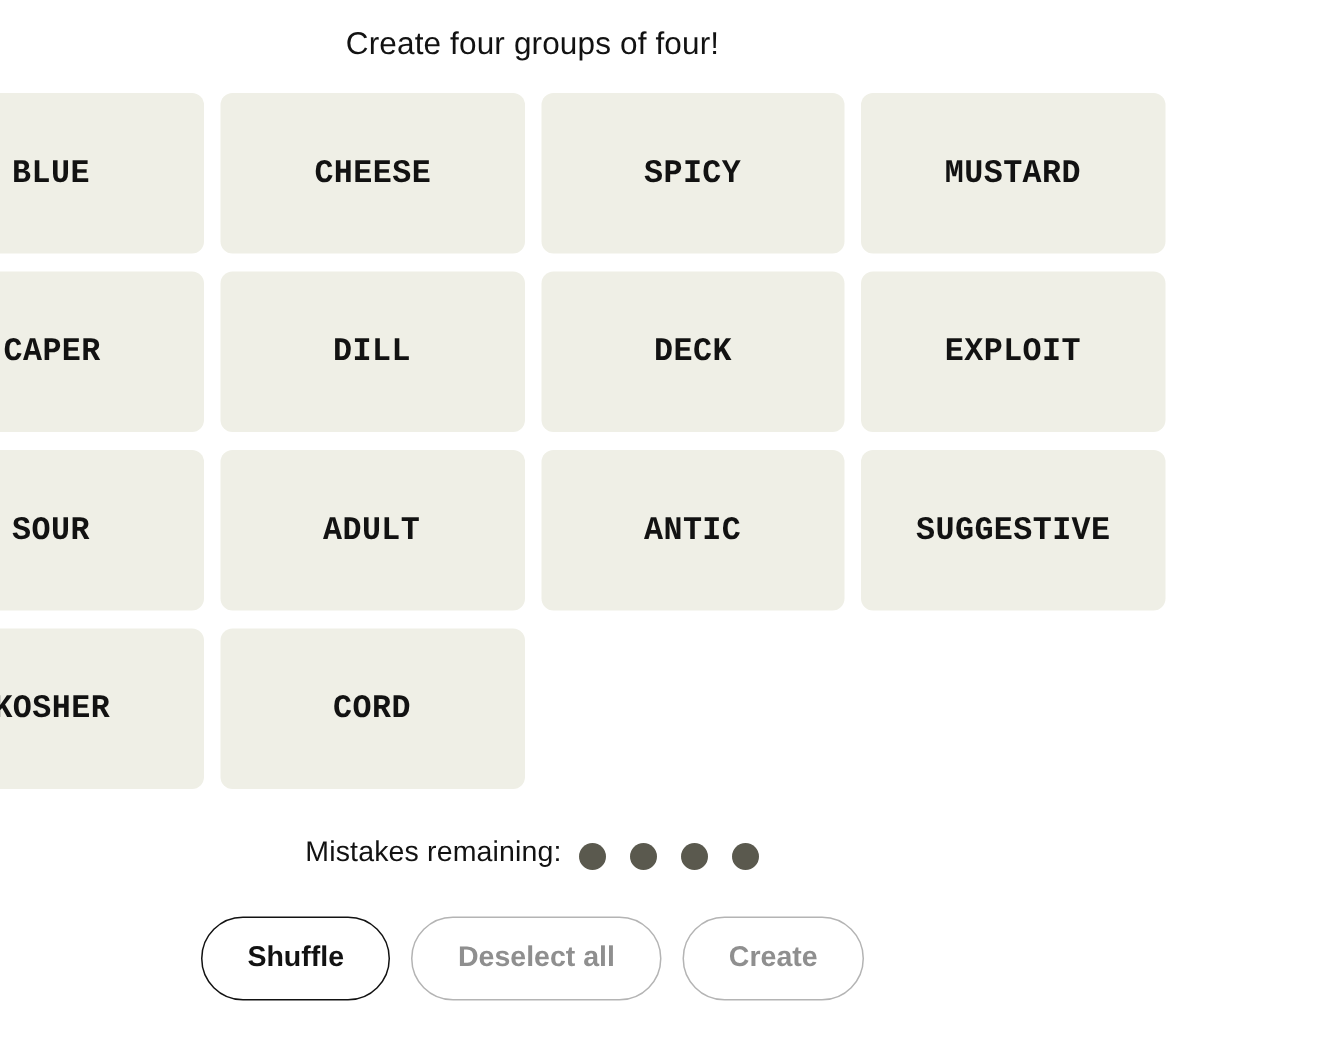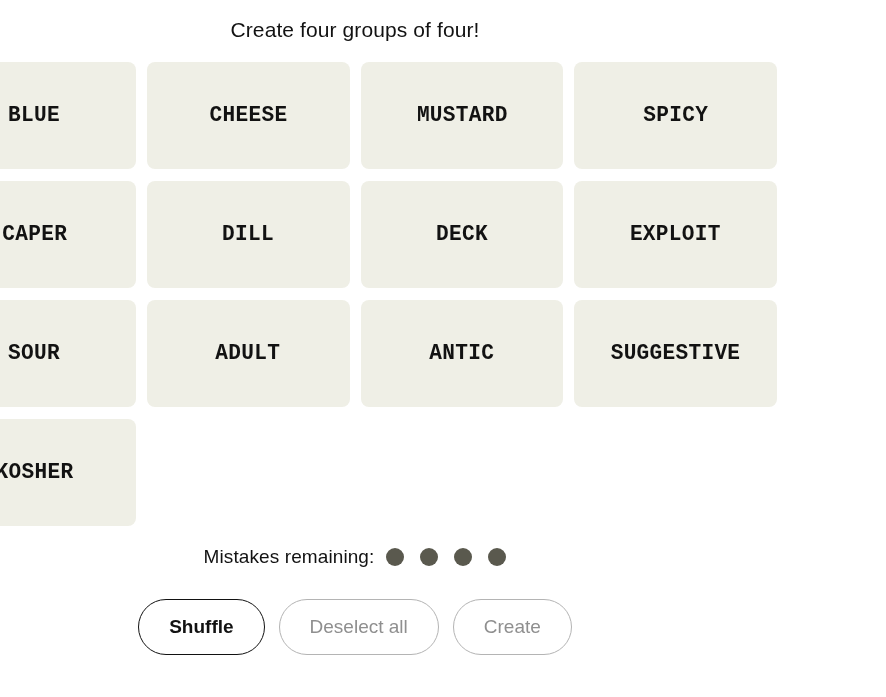--- a/index.html
+++ b/index.html
@@ -58,23 +58,23 @@
     font-weight: bold;
     color: #121212;
     letter-spacing: 0.3px;
     text-align: center;
     line-height: 1;
     transform: scaleX(0.96);
   }
 
   
   .mistakes-row {
-    margin-top: 20px;
+    margin-top: 32px;
     display: flex;
-    align-items: center;
+    align-items: flex-end;
     justify-content: center;
     gap: 12px;
   }
   .mistakes-label {
     font-size: 19px;
     color: #121212;
     font-weight: 400;
     letter-spacing: 0.1px;
   }
   .dots {
@@ -95,21 +95,21 @@
     display: flex;
     align-items: center;
     gap: 14px;
   }
   .btn {
     height: 56px;
     border-radius: 28px;
     background: #ffffff;
     font-family: "Liberation Sans", sans-serif;
     font-size: 19px;
-    font-weight: 400;
+    font-weight: 700;
     padding: 0 30px;
     display: flex;
     align-items: center;
     justify-content: center;
     box-sizing: border-box;
   }
   .btn-enabled {
     border: 1.6px solid #121212;
     color: #121212;
     font-weight: bold;
@@ -130,24 +130,24 @@
 
   <div class="grid">
 
     <button class="tile">
       <span class="tile-label">BLUE</span>
     </button>
     <button class="tile">
       <span class="tile-label">CHEESE</span>
     </button>
     <button class="tile">
-      <span class="tile-label">MUSTARD</span>
+      <span class="tile-label">SPICY</span>
     </button>
     <button class="tile">
-      <span class="tile-label">SPICY</span>
+      <span class="tile-label">MUSTARD</span>
     </button>
 
     <button class="tile">
       <span class="tile-label">CAPER</span>
     </button>
     <button class="tile">
       <span class="tile-label">DILL</span>
     </button>
     <button class="tile">
       <span class="tile-label">DECK</span>
@@ -165,20 +165,23 @@
     <button class="tile">
       <span class="tile-label">ANTIC</span>
     </button>
 
     <button class="tile">
       <span class="tile-label">SUGGESTIVE</span>
     </button>
     <button class="tile">
       <span class="tile-label">KOSHER</span>
     </button>
+    <button class="tile">
+      <span class="tile-label">CORD</span>
+    </button>
 
   </div>
 
   <div class="mistakes-row">
     <span class="mistakes-label">Mistakes remaining:</span>
     <span class="dots">
       <span class="dot"></span>
       <span class="dot"></span>
       <span class="dot"></span>
       <span class="dot"></span>

